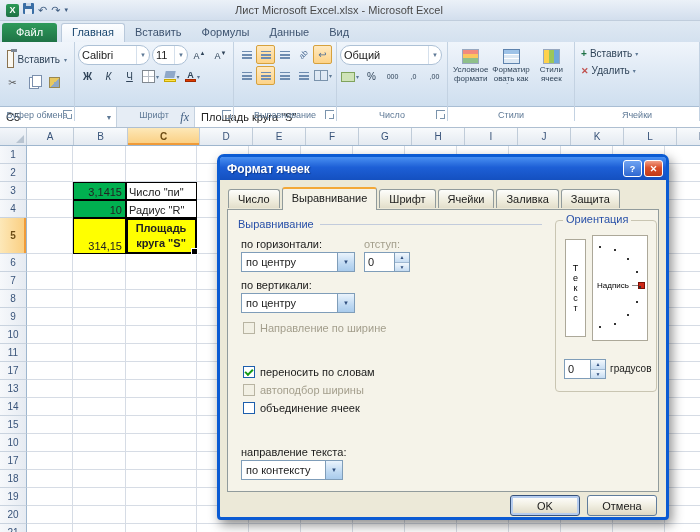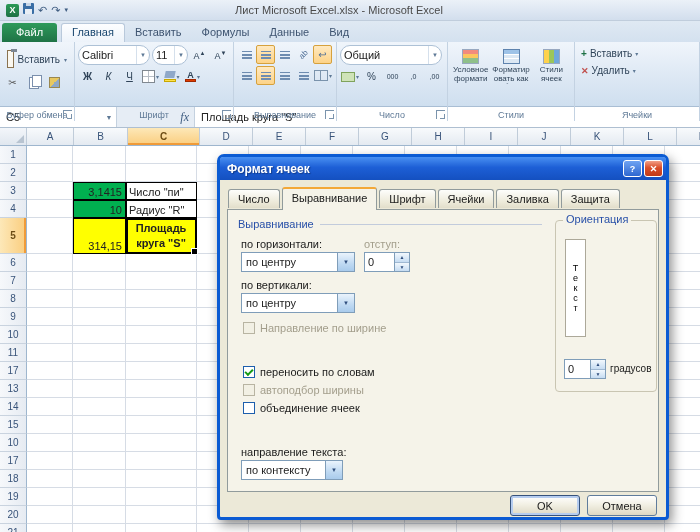--- a/index.html
+++ b/index.html
@@ -783,20 +783,34 @@
 
       <div class="ogroup">
         <span class="oglabel">Ориентация</span>
         <div class="vtext">
             <span>Т</span>
             <span>е</span>
             <span>к</span>
             <span>с</span>
             <span>т</span>
           </div>
+        <div class="dial">
+          <span class="needle-label">Надпись</span>
+          <span class="needle-line"></span>
+          <span class="red-dot"></span>
+        <span class="dot" style="left: 6px; top: 10px;"></span>
+            <span class="dot" style="left: 21px; top: 13px;"></span>
+            <span class="dot" style="left: 34px; top: 22px;"></span>
+            <span class="dot" style="left: 43px; top: 35px;"></span>
+            <span class="dot" style="left: 46px; top: 50px;"></span>
+            <span class="dot" style="left: 43px; top: 65px;"></span>
+            <span class="dot" style="left: 34px; top: 78px;"></span>
+            <span class="dot" style="left: 21px; top: 87px;"></span>
+            <span class="dot" style="left: 6px; top: 90px;"></span>
+          </div>
         <span class="spin sp-deg">
           <span class="sval">0</span>
           <span class="sarr">
               <i>▲</i>
               <i>▼</i>
             </span>
         </span>
         <span class="deg-lbl">градусов</span>
       </div>
     </div>

